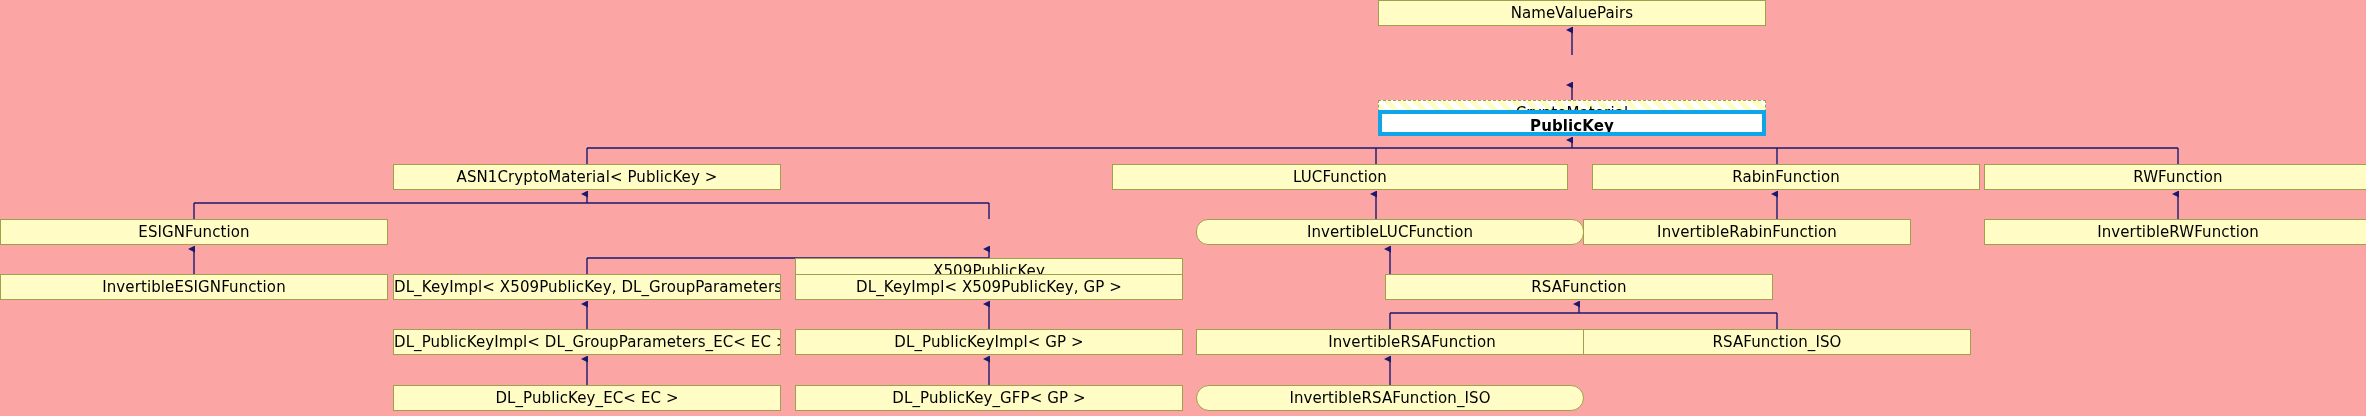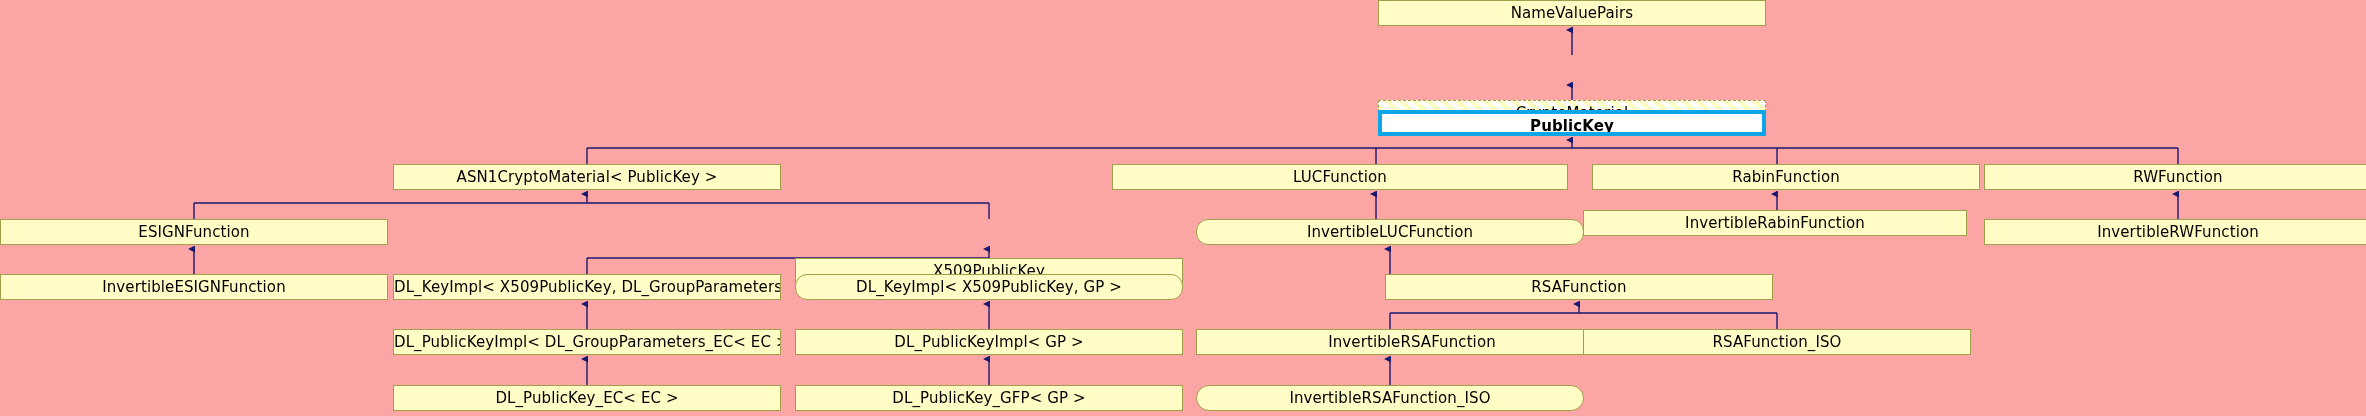--- a/index.html
+++ b/index.html
@@ -131,33 +131,33 @@
       </div>
       <div class="node filled" style="left: 0px; top: 219px; width: 388px;">
         <span class="node-label">ESIGNFunction</span>
       </div>
       <div class="node filled" style="left: 795px; top: 219px; width: 388px; margin-top: 39px;">
         <span class="node-label">X509PublicKey</span>
       </div>
       <div class="node filled" style="left: 1196px; top: 219px; width: 388px; border-radius: 12px;">
         <span class="node-label">InvertibleLUCFunction</span>
       </div>
-      <div class="node filled" style="left: 1583px; top: 210px; width: 384px;">
+      <div class="node filled" style="left: 1583px; top: 219px; width: 328px;">
         <span class="node-label">InvertibleRabinFunction</span>
       </div>
       <div class="node filled" style="left: 1984px; top: 219px; width: 388px;">
         <span class="node-label">InvertibleRWFunction</span>
       </div>
       <div class="node filled" style="left: 0px; top: 274px; width: 388px;">
         <span class="node-label">InvertibleESIGNFunction</span>
       </div>
       <div class="node filled" style="left: 393px; top: 274px; width: 388px;">
         <span class="node-label">DL_KeyImpl&lt; X509PublicKey, DL_GroupParameters_EC&lt; EC &gt; &gt;</span>
       </div>
-      <div class="node filled" style="left: 795px; top: 274px; width: 388px; border-radius: 12px;">
+      <div class="node filled" style="left: 795px; top: 274px; width: 388px;">
         <span class="node-label">DL_KeyImpl&lt; X509PublicKey, GP &gt;</span>
       </div>
       <div class="node filled" style="left: 1385px; top: 274px; width: 388px;">
         <span class="node-label">RSAFunction</span>
       </div>
       <div class="node filled" style="left: 393px; top: 329px; width: 388px;">
         <span class="node-label">DL_PublicKeyImpl&lt; DL_GroupParameters_EC&lt; EC &gt; &gt;</span>
       </div>
       <div class="node filled" style="left: 795px; top: 329px; width: 388px;">
         <span class="node-label">DL_PublicKeyImpl&lt; GP &gt;</span>

